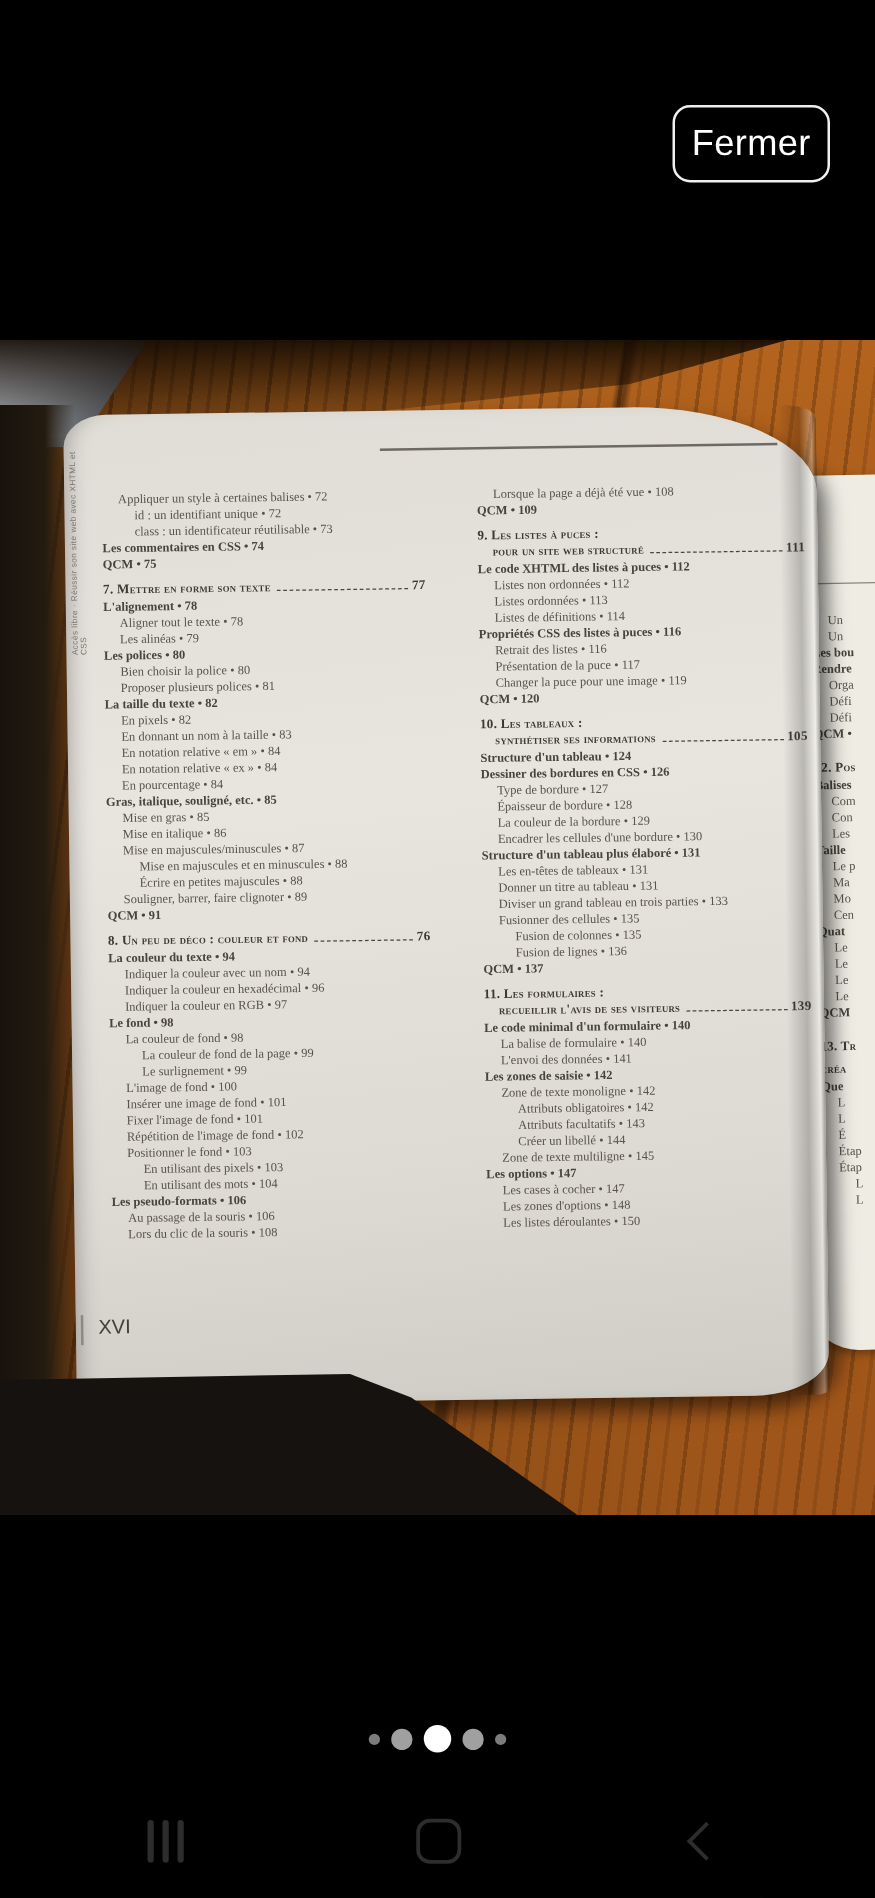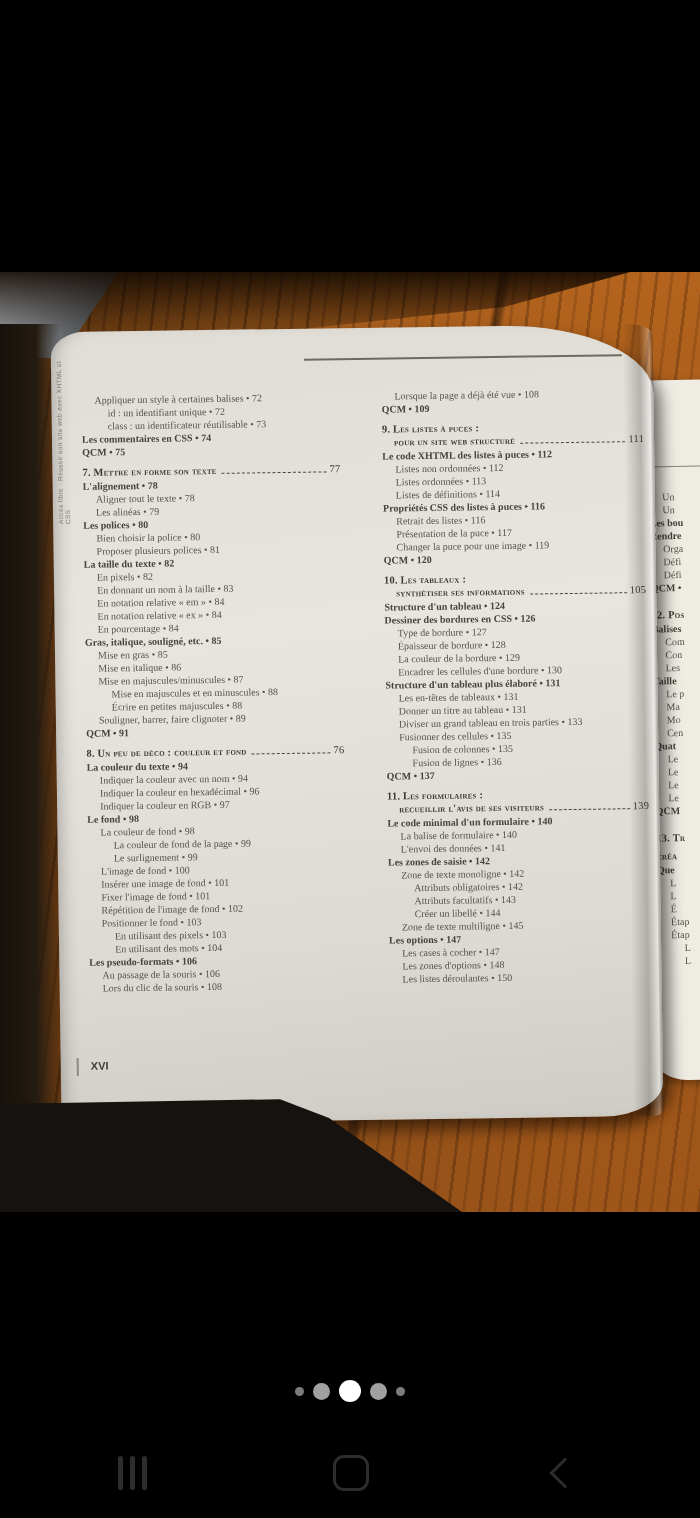--- a/index.html
+++ b/index.html
@@ -48,40 +48,40 @@
     background:linear-gradient(175deg,#e0ddd7 0%, #e8e5df 38%, #ddd9d3 76%, #cfccc5 100%);
     border-radius:34px 150px 60px 12px / 26px 70px 34px 12px;
     box-shadow:7px 10px 16px rgba(0,0,0,.55), inset 14px 0 18px -12px rgba(0,0,0,.28);}
   .page-main::before{content:"";position:absolute;top:0;right:0;width:30px;height:100%;
     border-radius:inherit;
     background:linear-gradient(to right, rgba(0,0,0,0), rgba(0,0,0,.20) 55%, rgba(255,255,255,.30) 88%, rgba(0,0,0,.30));}
   .header-rule{position:absolute;left:253px;top:30px;width:318px;height:1.5px;background:#6e6a62;}
   .spine-text{position:absolute;left:4px;top:22px;height:170px;
     writing-mode:vertical-rl;transform:rotate(180deg);
     font-size:6.5px;letter-spacing:.4px;color:#7c766b;font-family:"Liberation Sans",sans-serif;}
-  .folio{position:absolute;left:16px;bottom:48px;border-left:2px solid #8d897f;
-    padding:2px 0 4px 12px;font-weight:bold;font-size:11px;color:#44403a;
+  .folio{position:absolute;left:4px;bottom:48px;border-left:2px solid #8d897f;
+    padding:2px 0 4px 12px;font-weight:normal;font-size:16px;color:#44403a;
     font-family:"Liberation Sans",sans-serif;}
 
   
   .toc-col{position:absolute;top:62px;font-family:"Liberation Serif",serif;
     font-size:10px;line-height:13px;color:#57534b;}
   .col-left{left:30px;width:276px;}
   .col-right{left:330px;width:262px;}
   .t-b{font-weight:bold;color:#47443c;}
   .t-1{margin-left:13px;}
   .t-2{margin-left:26px;}
   .t-gap{height:9px;}
   .t-ch{margin-top:7px;margin-bottom:1px;font-weight:bold;color:#3d3931;
     font-size:10.5px;font-variant:small-caps;letter-spacing:.2px;}
   .col-left .t-ch{width:258px;}
   .ch-row{display:flex;align-items:baseline;}
   .ch-row2 .ch-txt{margin-left:12px;}
   .leader{flex:1;border-bottom:1px dashed #4a463e;margin:0 3px 2px 5px;min-width:8px;}
-  .ch-page{font-weight:normal;font-variant:normal;font-size:10.5px;}
+  .ch-page{font-weight:bold;font-variant:normal;font-size:10.5px;}
   .frag-col .t-ch{margin-top:5px;}
 
   
   .dots{position:absolute;left:0;right:0;top:1378px;height:26px;
     display:flex;justify-content:center;align-items:center;gap:9px;}
   .dot{border-radius:50%;background:#8f8f8f;}
   .dot:nth-child(1),.dot:nth-child(5){width:9px;height:9px;background:#7c7c7c;}
   .dot:nth-child(2),.dot:nth-child(4){width:17px;height:17px;background:#a0a0a0;}
   .dot:nth-child(3){width:22px;height:22px;}
   .dot.active{background:#ffffff;}
@@ -93,20 +93,21 @@
   .ico-recents i{display:block;width:5px;height:34px;background:#2d2d2d;border-radius:2.5px;}
   .ico-home{width:30px;height:30px;border:3.5px solid #2d2d2d;border-radius:11px;}
   .ico-back{width:19px;height:19px;border-left:3.5px solid #2d2d2d;border-bottom:3.5px solid #2d2d2d;
     transform:rotate(45deg);margin-right:6px;}
 </style>
 </head>
 <body>
 
 <div class="screen">
 
+  <button class="close-btn">Fermer</button>
 
   <div class="photo">
     <div class="blanket"></div>
     <div class="wood-shadow-top"></div>
     <div class="dark-left"></div>
 
     <div class="page-right">
       <div class="rule"></div>
       <div class="frag-col" id="frag-col">
           <div class="t-1">Un</div>

